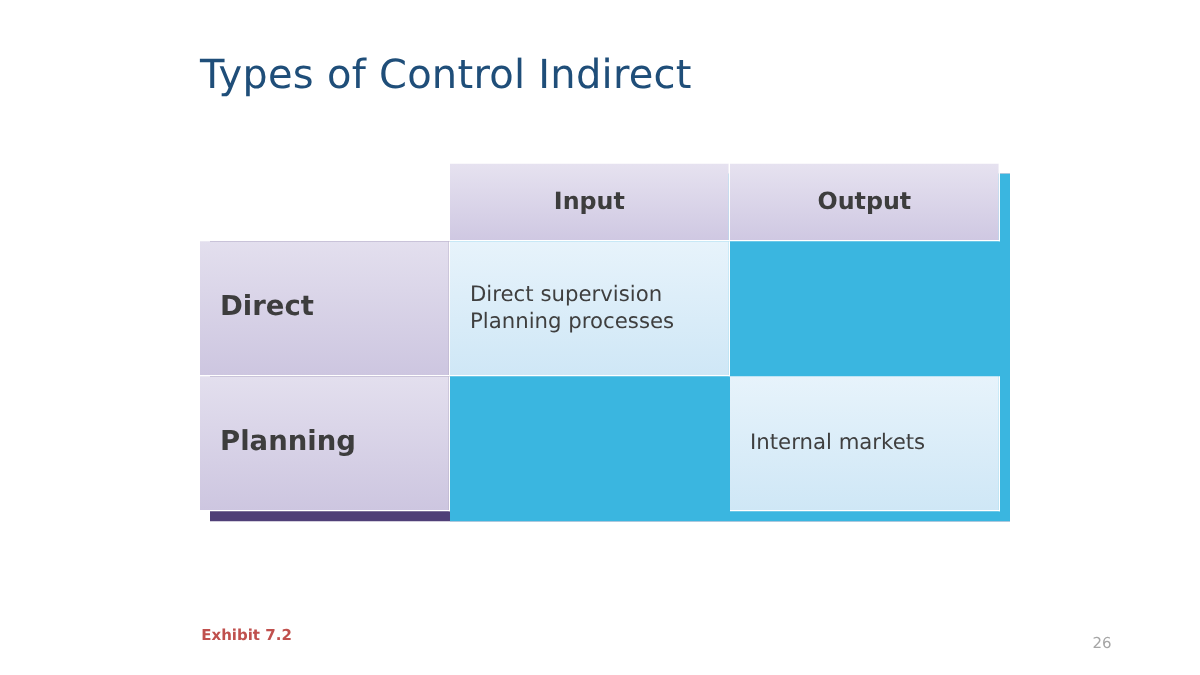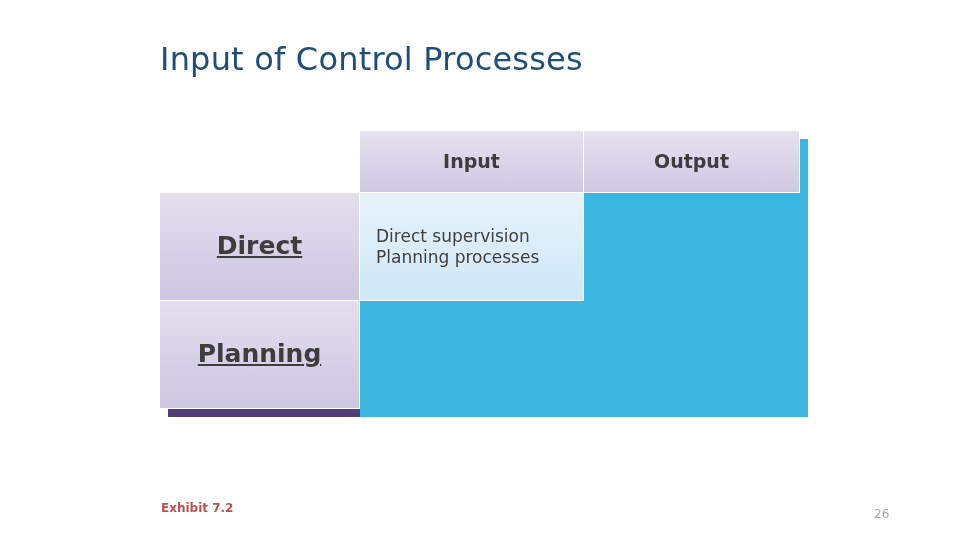--- a/index.html
+++ b/index.html
@@ -70,28 +70,26 @@
     font-size: 19px;
     font-weight: bold;
     color: #3d3d3d;
     justify-content: center;
     background: linear-gradient(to bottom, #e6e2f0 0%, #cfc8e2 100%);
     border-right: 1px solid #ffffff;
     border-bottom: 1px solid #ffffff;
   }
   
   .rowlbl {
-    font-size: 25px;
+    font-size: 22px;
     font-weight: bold;
     color: #3d3d3d;
-    justify-content: center;
     background: linear-gradient(to bottom, #e3dfee 0%, #cdc6e0 100%);
     border-right: 1px solid #ffffff;
     border-bottom: 1px solid #ffffff;
-    text-decoration: underline;
   }
   
   .body-cell {
     font-size: 17px;
     background: linear-gradient(to bottom, #e7f3fb 0%, #cfe7f6 100%);
     border-right: 1px solid #ffffff;
     border-bottom: 1px solid #ffffff;
     color: #3f3f3f;
   }
 
@@ -119,21 +117,21 @@
     left: 874px;
     top: 507px;
     font-family: "DejaVu Sans", sans-serif;
     font-size: 12px;
     color: #a6a6a6;
   }
 </style>
 </head>
 <body>
 
-<div class="slide-title">Input of Control Processes</div>
+<div class="slide-title">Types of Control Indirect</div>
 
 <div class="matrix">
   <div class="matrix-extrude"></div>
   <div class="matrix-extrude-blue"></div>
 
   <div class="cell corner" style="left:0px; top:0px; width:200px; height:62px;">
     <span class="cell-text"></span>
   </div>
   <div class="cell hdr" style="left:200px; top:0px; width:224px; height:62px;">
     <span class="cell-text">Input</span>
@@ -146,16 +144,19 @@
     <span class="cell-text">Direct</span>
   </div>
   <div class="cell body-cell" style="left:200px; top:62px; width:224px; height:108px;">
     <span class="cell-text">Direct supervision
 Planning processes</span>
   </div>
 
   <div class="cell rowlbl" style="left:0px; top:170px; width:200px; height:108px;">
     <span class="cell-text">Planning</span>
   </div>
+  <div class="cell body-cell" style="left:424px; top:170px; width:216px; height:108px;">
+    <span class="cell-text">Internal markets</span>
+  </div>
 </div>
 
 <div class="exhibit">Exhibit 7.2</div>
 <div class="slide-number">26</div>
 
 </body></html>

